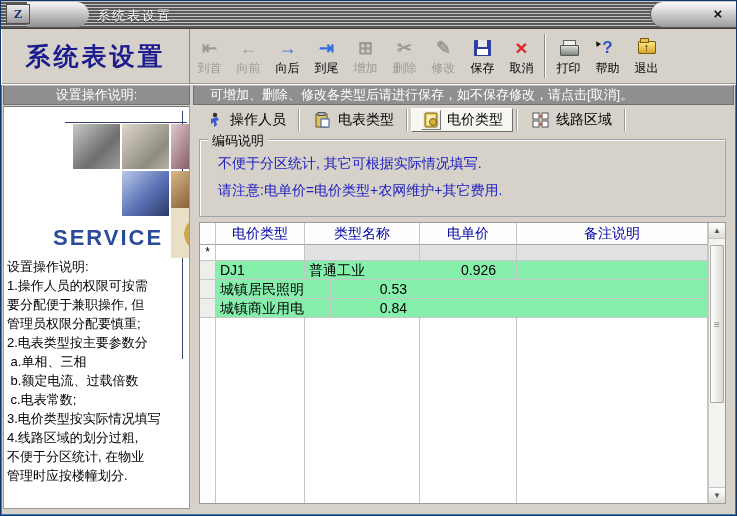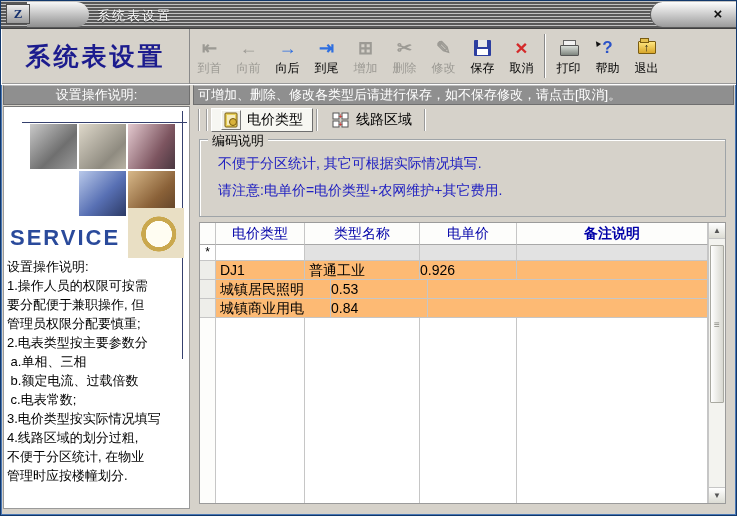--- a/index.html
+++ b/index.html
@@ -56,26 +56,26 @@
     border:1px solid #7a5c10;border-radius:1px;position:relative;
     font-size:11px;color:#111;display:flex;align-items:center;justify-content:center;font-weight:bold;}
   .i-exit::before{content:"";position:absolute;top:-4px;left:1px;width:7px;height:3px;
     background:#e6c14f;border:1px solid #7a5c10;}
   .tsep{width:0;height:44px;border-left:1px solid #8a8a8a;border-right:1px solid #fff;margin:0 3px;}
   
   .subheaders{display:flex;gap:3px;padding:1px 2px 0 2px;}
   .subhdr{height:20px;background:#8f8f8f;border:1px solid #6f6f6f;border-top-color:#bcbcbc;
     color:#fff;font-size:13px;line-height:18px;}
   .subhdr.side{width:187px;text-align:center;}
-  .subhdr.main{flex:1;padding-left:4px;}
+  .subhdr.main{flex:1;padding-left:16px;}
   
   .content{display:flex;height:406px;padding:1px 2px 2px 2px;gap:1px;}
   .sidebar{width:187px;background:#fff;border:1px solid #9a9a9a;border-top-color:#777;
     position:relative;overflow:hidden;}
-  .collage{position:relative;height:146px;}
+  .collage{position:relative;height:146px;margin-left:43px;}
   .cl-hline{position:absolute;left:18px;right:2px;top:15px;height:1px;background:#35406e;}
   .cl-vline{position:absolute;right:6px;top:4px;bottom:-106px;width:1px;background:#35406e;}
   .photo{position:absolute;width:47px;height:45px;}
   .ph-tool{left:26px;top:17px;background:linear-gradient(135deg,#c9c9c9,#6f6f6f 60%,#9b9b9b);}
   .ph-pen{left:75px;top:17px;background:linear-gradient(135deg,#ded8ca,#8f8b80 70%,#b8b2a4);}
   .ph-pens{left:124px;top:17px;background:linear-gradient(120deg,#e3c9cf,#7d5560 65%,#4a3740);}
   .ph-keyboard{left:75px;top:64px;background:linear-gradient(135deg,#b9c9ea,#5870b4 55%,#2c3a66);}
   .ph-hand{left:124px;top:64px;background:linear-gradient(135deg,#d8b98a,#8a6138 60%,#5c3f26);}
   .ph-watch{left:124px;top:101px;width:56px;height:50px;
     background:radial-gradient(circle at 55% 52%,#fffdf2 32%,#caa84e 33% 43%,#e9dfc4 44%);}
@@ -101,35 +101,35 @@
   .gb-line.first{margin-top:10px;}
   
   .tablewrap{margin:5px 8px 0 8px;height:282px;display:flex;border:1px solid #9b9b9b;
     background:#fff;}
   .grid{flex:1;display:flex;flex-direction:column;min-width:0;}
   .grow{display:flex;}
   .cg{width:16px;}
   .c1{width:89px;}
   .c2{width:115px;}
   .c3{width:97px;}
-  .c4{flex:1;font-weight:bold;}
+  .c4{flex:1;}
   .grow > div{border-right:1px solid #c6c6c6;overflow:hidden;white-space:nowrap;}
   .hrow{height:22px;}
   .hrow > div{background:#fdfdfb;border-bottom:1px solid #a8a8a8;color:#0000a8;
     font-size:14px;line-height:21px;text-align:center;}
   .newrow{height:16px;font-size:12px;}
   .newrow > div{border-bottom:1px solid #c6c6c6;}
   .newrow .cg{text-align:center;line-height:15px;background:#fff;}
   .newrow .c1{background:#fff;}
   .newrow .gray{background:#e2e2e2;}
   .drow{height:19px;font-size:14px;}
-  .drow > div{border-bottom:1px solid #c6c6c6;line-height:18px;background:#fdba74;}
+  .drow > div{border-bottom:1px solid #c6c6c6;line-height:18px;background:#86efac;}
   .drow .cg{background:#eeeeea;}
   .drow .c1,.drow .c2{padding-left:4px;}
-  .drow .c3{text-align:left;padding-right:4px;}
+  .drow .c3{text-align:right;padding-right:20px;}
   .fillrow{flex:1;}
   .fillrow > div{background:#fff;}
   .fillrow .cg{background:#fdfdfb;}
   .sumrow{height:20px;font-size:14px;}
   .sumrow > div{background:#fdfbde;border-top:1px solid #c6c6c6;line-height:19px;}
   .sumrow .cg{background:#e8e8e2;}
   .sumrow .c1,.sumrow .c2{padding-left:4px;}
   
   .vscroll{width:17px;border-left:1px solid #c6c6c6;background:#f3f3ef;
     display:flex;flex-direction:column;}
@@ -247,21 +247,40 @@
  c.电表常数;
 3.电价类型按实际情况填写
 4.线路区域的划分过粗,
 不便于分区统计, 在物业
 管理时应按楼幢划分.</div>
     </div>
 
     <div class="main">
 
       <div class="tabs">
+        <div class="tab">
+          <span class="tabicon">
+            <svg width="15" height="16" viewBox="0 0 15 16">
+                <circle cx="8" cy="3" r="2.2" fill="#333"></circle>
+                <path d="M4 7 L10 5 L12 8 L9 9 L10 13 L7 15 L7 10 L4 12 Z" fill="#3a5ccc"></path>
+              </svg>
+          </span>
+          <span>操作人员</span>
+        </div>
         <div class="tabsep"></div>
+        <div class="tab">
+          <span class="tabicon">
+            <svg width="15" height="16" viewBox="0 0 15 16">
+                <rect x="1" y="2" width="11" height="13" fill="#d9c06a" stroke="#6b5a1f"></rect>
+                <rect x="3" y="0.5" width="7" height="3" fill="#b5b5b5" stroke="#555"></rect>
+                <rect x="6" y="7" width="8" height="8" fill="#fff" stroke="#3355aa"></rect>
+              </svg>
+          </span>
+          <span>电表类型</span>
+        </div>
         <div class="tabsep"></div>
         <div class="tab active">
           <span class="tabicon">
             <svg width="16" height="16" viewBox="0 0 16 16">
                 <rect x="2" y="1" width="12" height="14" rx="1" fill="#e7cf5a" stroke="#7a5c10"></rect>
                 <rect x="4" y="3" width="8" height="10" fill="#f6ecc0"></rect>
                 <circle cx="10" cy="10" r="3.5" fill="#d9b23a" stroke="#7a5c10"></circle>
               </svg>
           </span>
           <span>电价类型</span>

